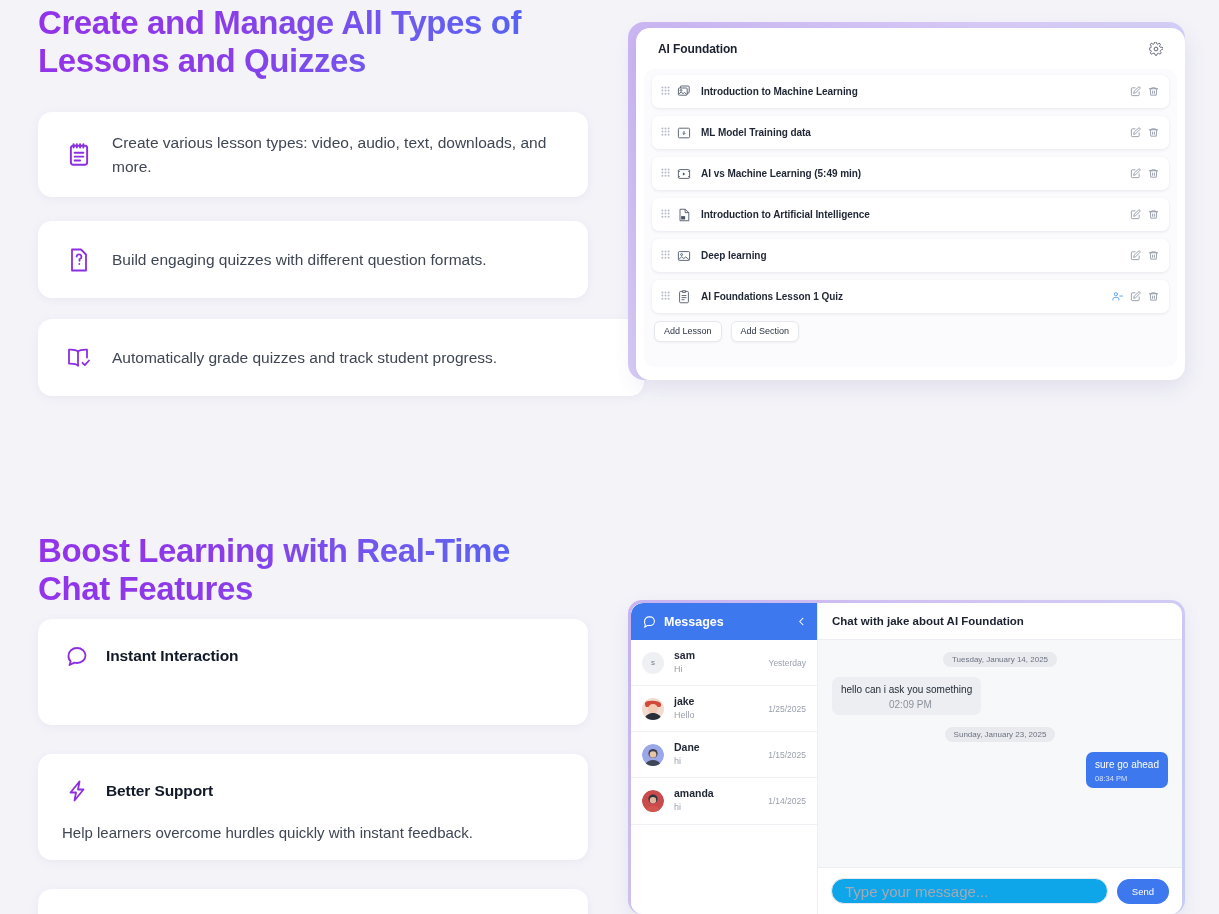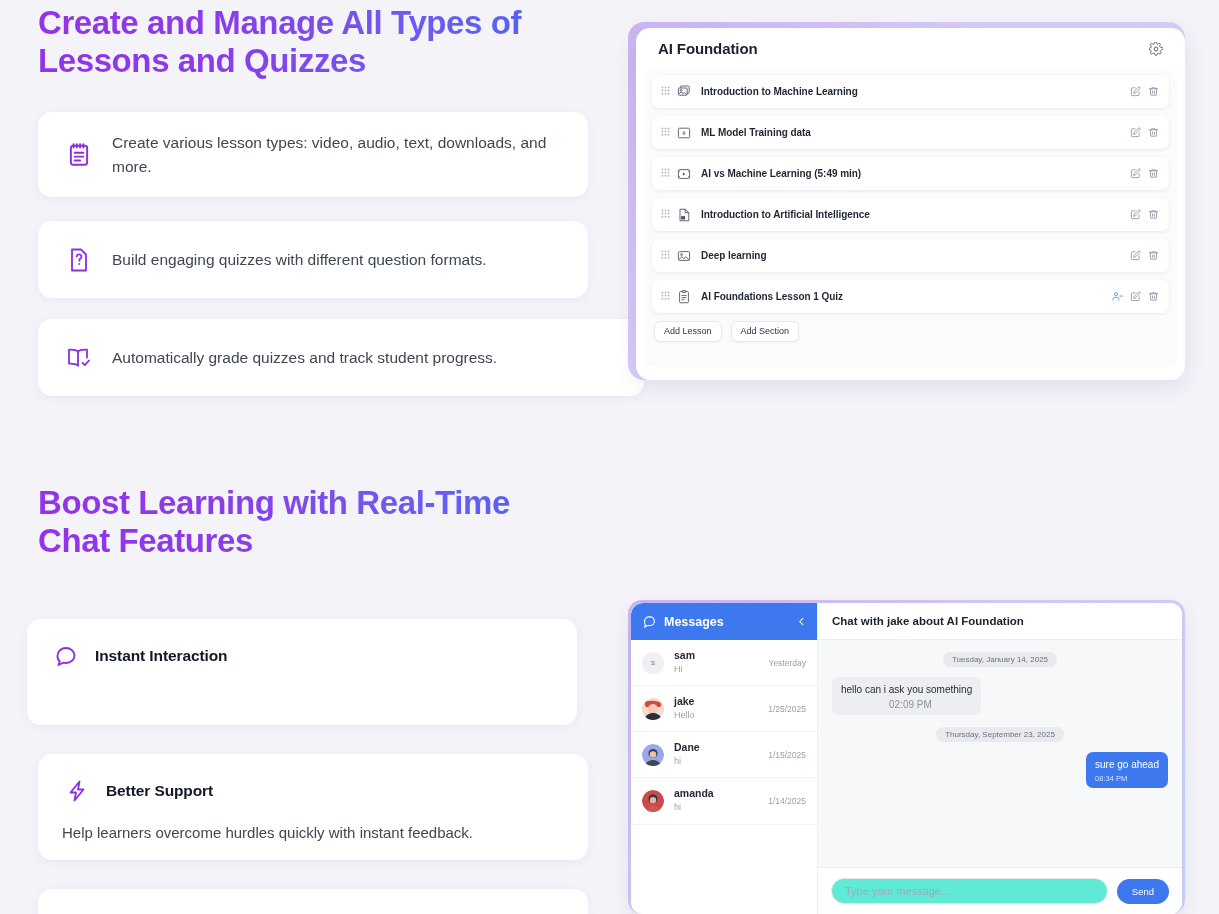--- a/index.html
+++ b/index.html
@@ -76,21 +76,21 @@
     width: 549px; height: 352px;
     background: #ffffff;
     border-radius: 14px;
     box-shadow: 0 6px 22px rgba(90,80,160,0.13);
     overflow: hidden;
   }
   .builder-head {
     height: 41px; display:flex; align-items:center; justify-content: space-between;
     padding: 0 22px 0 22px;
   }
-  .builder-head .t { font-size: 15px; font-weight: bold; color: #1b2130; letter-spacing:-0.1px; }
+  .builder-head .t { font-size: 12px; font-weight: bold; color: #1b2130; letter-spacing:-0.1px; }
   .builder-body {
     margin: 0 8px 8px 8px;
     background: #fbfbfd;
     border-radius: 10px;
     padding: 6px 8px 8px 8px;
     height: 298px;
   }
   .lesson-row {
     height: 33px;
     background: #ffffff;
@@ -186,21 +186,21 @@
   .bubble-out .txt { font-size: 10px; line-height:1.3; }
   .bubble-out .tm { font-size: 7.5px; color:#d5e2fb; margin-top:3px; }
 
   .chat-input-bar {
     height: 47px; border-top: 1px solid #eceef3;
     display:flex; align-items:center; gap: 9px; padding: 0 13px;
     background:#fff;
   }
   .chat-input {
     flex:1 1 auto; height: 26px; border-radius: 14px; border: 1px solid #e6e8ef;
-    background:#5eead4; padding: 0 13px; font-size: 11px; color:#2b3445;
+    background:#0ea5e9; padding: 0 13px; font-size: 15px; color:#2b3445;
     font-family: "Liberation Sans", sans-serif; outline:none;
   }
   .chat-input::placeholder { color:#a3a9b4; }
   .send-btn {
     flex:0 0 auto; background:#3d78ef; color:#fff; border:none;
     border-radius: 13px; height: 25px; padding: 0 15px;
     font-size: 9.5px; font-family:"Liberation Sans", sans-serif; cursor:pointer;
   }
 </style>
 </head>
@@ -506,24 +506,24 @@
         </span>
       </div>
 
       <div class="add-btns">
         <button class="add-btn">Add Lesson</button>
         <button class="add-btn">Add Section</button>
       </div>
     </div>
   </div>
 
-  <h2 class="section-title" style="position:absolute;left:38px;top:484px;width:560px;">Boost Learning with Real-Time
+  <h2 class="section-title" style="position:absolute;left:38px;top:532px;width:560px;">Boost Learning with Real-Time
 Chat Features</h2>
 
-  <div class="chat-card" style="position:absolute;left:27px;top:619px;width:550px;height:106px;">
+  <div class="chat-card" style="position:absolute;left:38px;top:619px;width:550px;height:106px;">
     <div class="head">
       <span class="ficon">
         <svg width="24" height="24" viewBox="0 0 24 24" fill="none" stroke="#8b2fe0" stroke-width="1.8" stroke-linecap="round" stroke-linejoin="round">
           <path d="M20.5 11.5c0 4.1-3.8 7.5-8.5 7.5a10 10 0 01-2.6-.34L4.5 21l1.2-3.6A7 7 0 013.5 11.5C3.5 7.4 7.3 4 12 4s8.5 3.4 8.5 7.5z"></path>
         </svg>
       </span>
       <span class="title">Instant Interaction</span>
     </div>
   </div>
 
@@ -624,21 +624,21 @@
     </div>
 
     <div class="chat-pane">
       <div class="chat-pane-head">Chat with jake about AI Foundation</div>
       <div class="chat-thread">
         <span class="day-chip">Tuesday, January 14, 2025</span>
         <div class="bubble-in">
           <div class="txt">hello can i ask you something</div>
           <div class="tm">02:09 PM</div>
         </div>
-        <span class="day-chip" style="margin-top:12px;">Thursday, September 23, 2025</span>
+        <span class="day-chip" style="margin-top:12px;">Sunday, January 23, 2025</span>
         <div class="bubble-out">
           <div class="txt">sure go ahead</div>
           <div class="tm">08:34 PM</div>
         </div>
       </div>
       <div class="chat-input-bar">
         <input class="chat-input" type="text" placeholder="Type your message..." style="">
         <button class="send-btn">Send</button>
       </div>
     </div>

